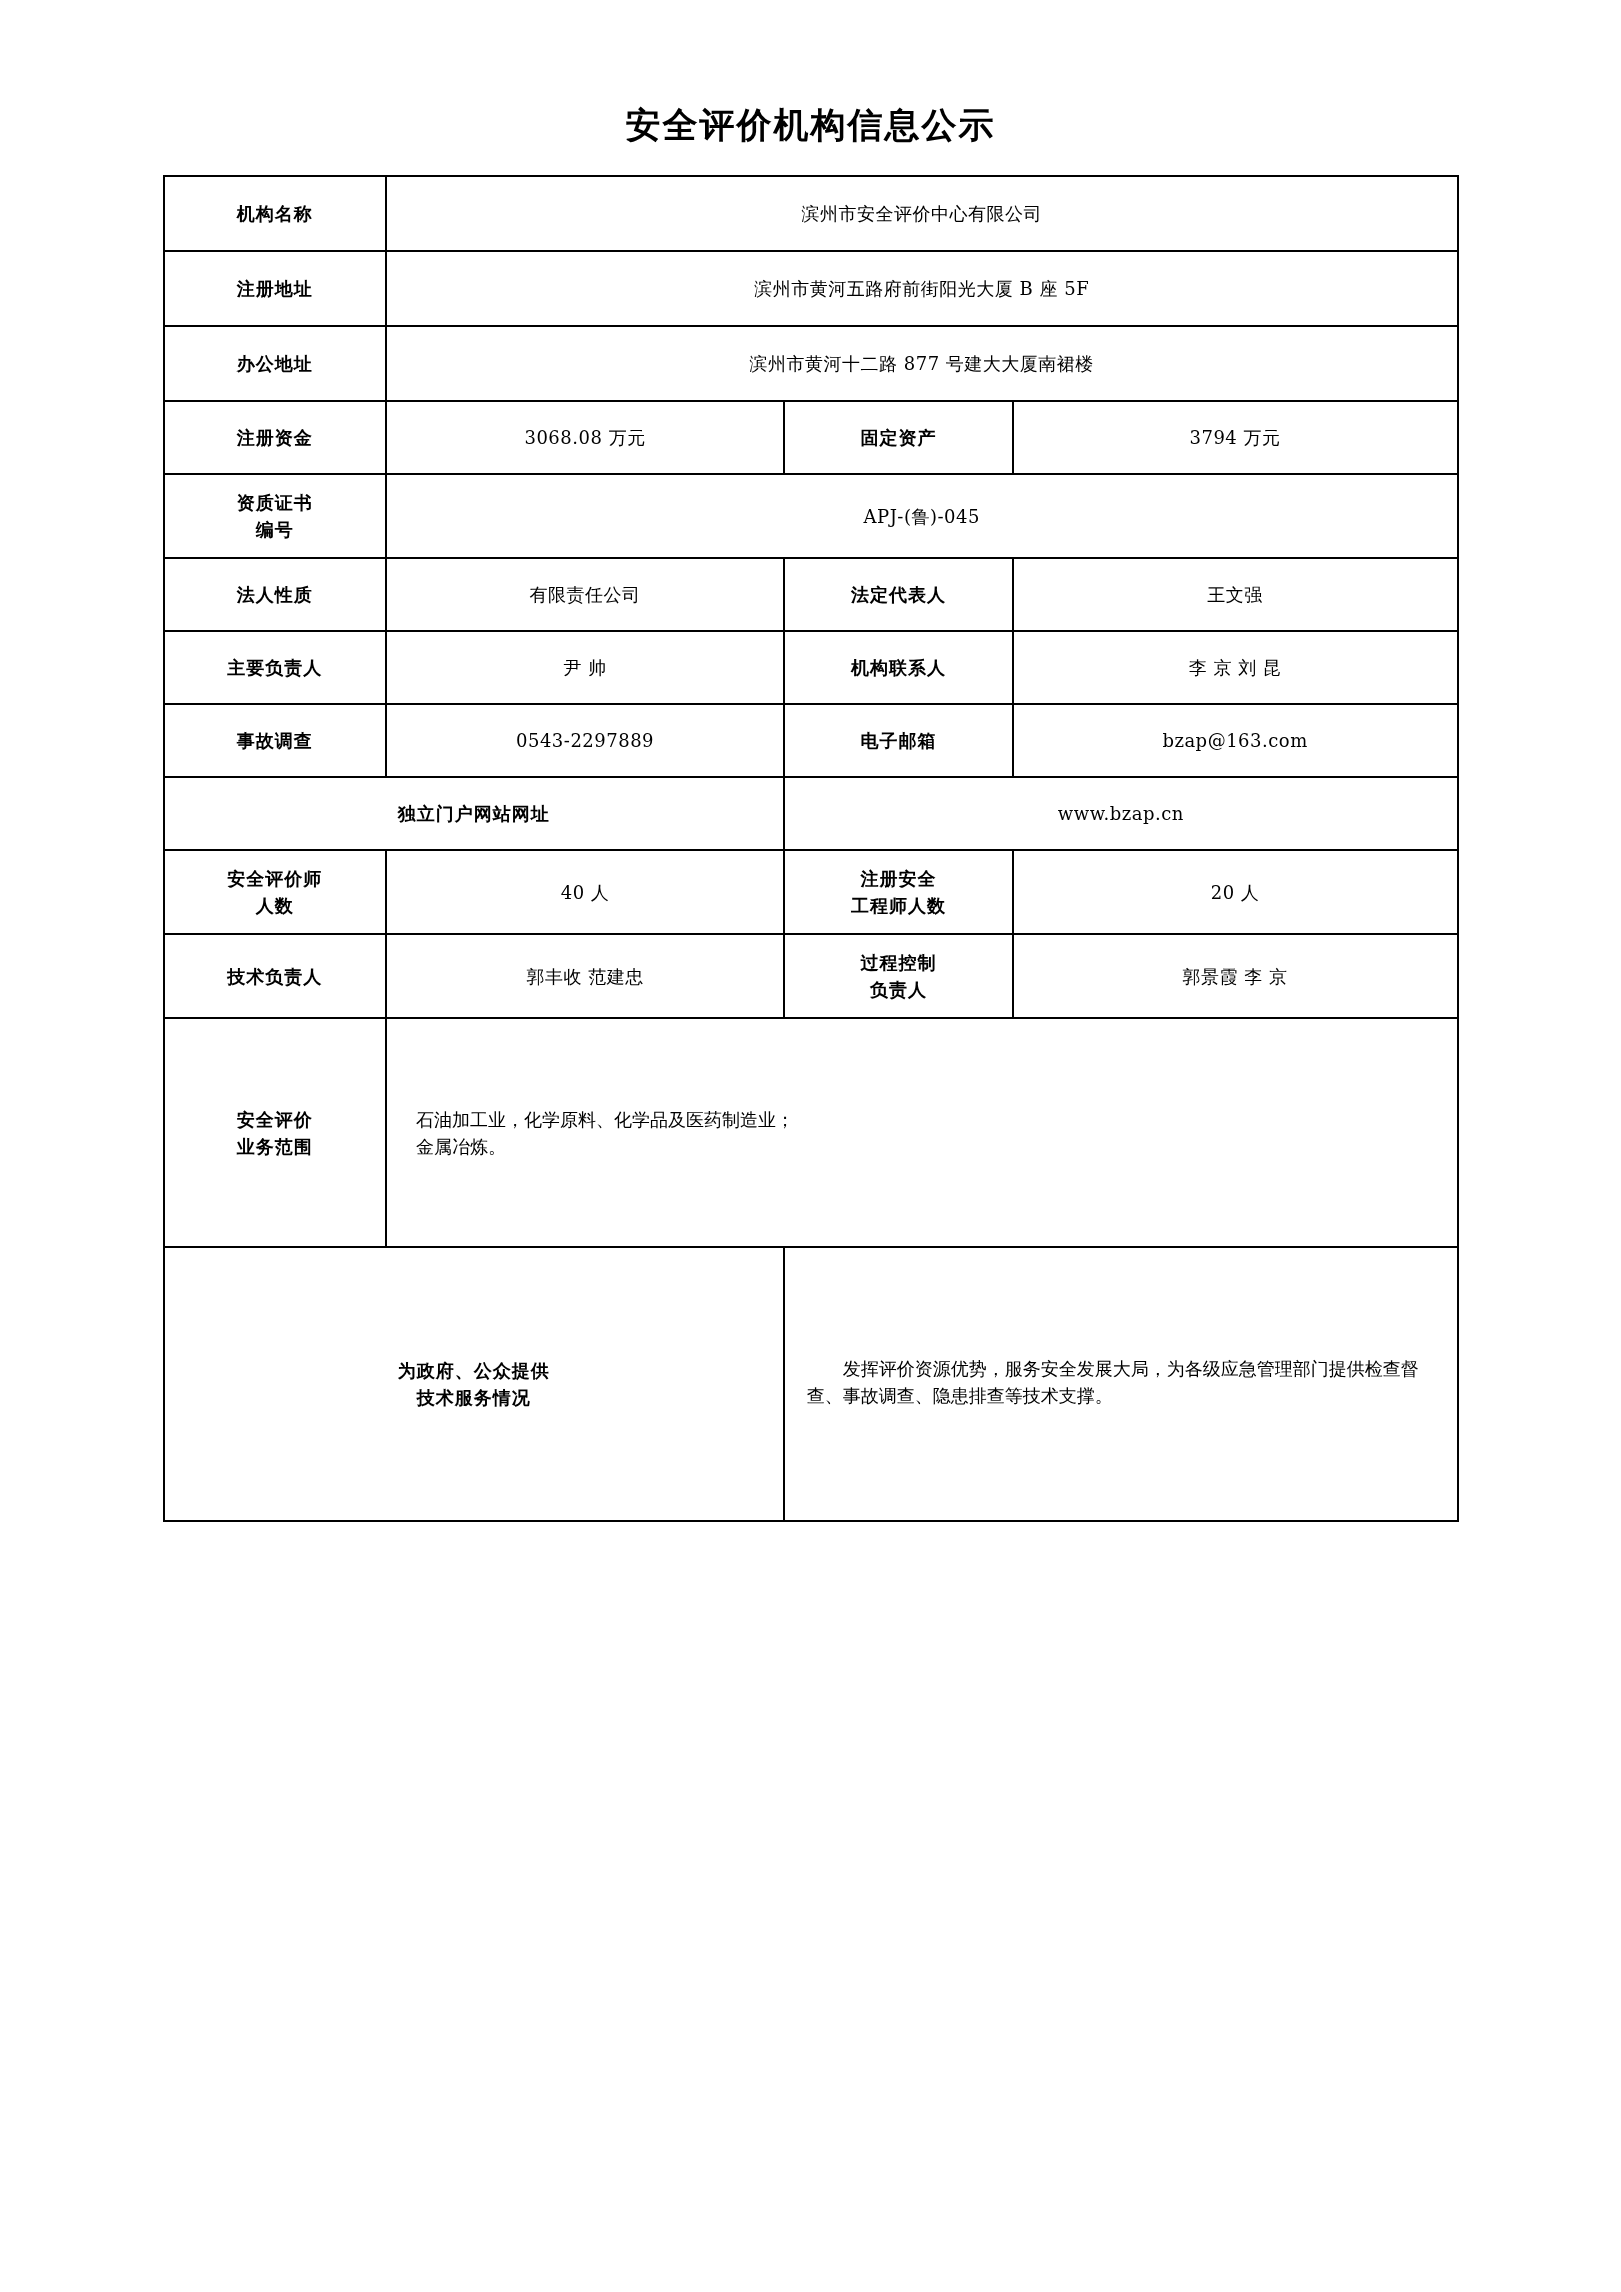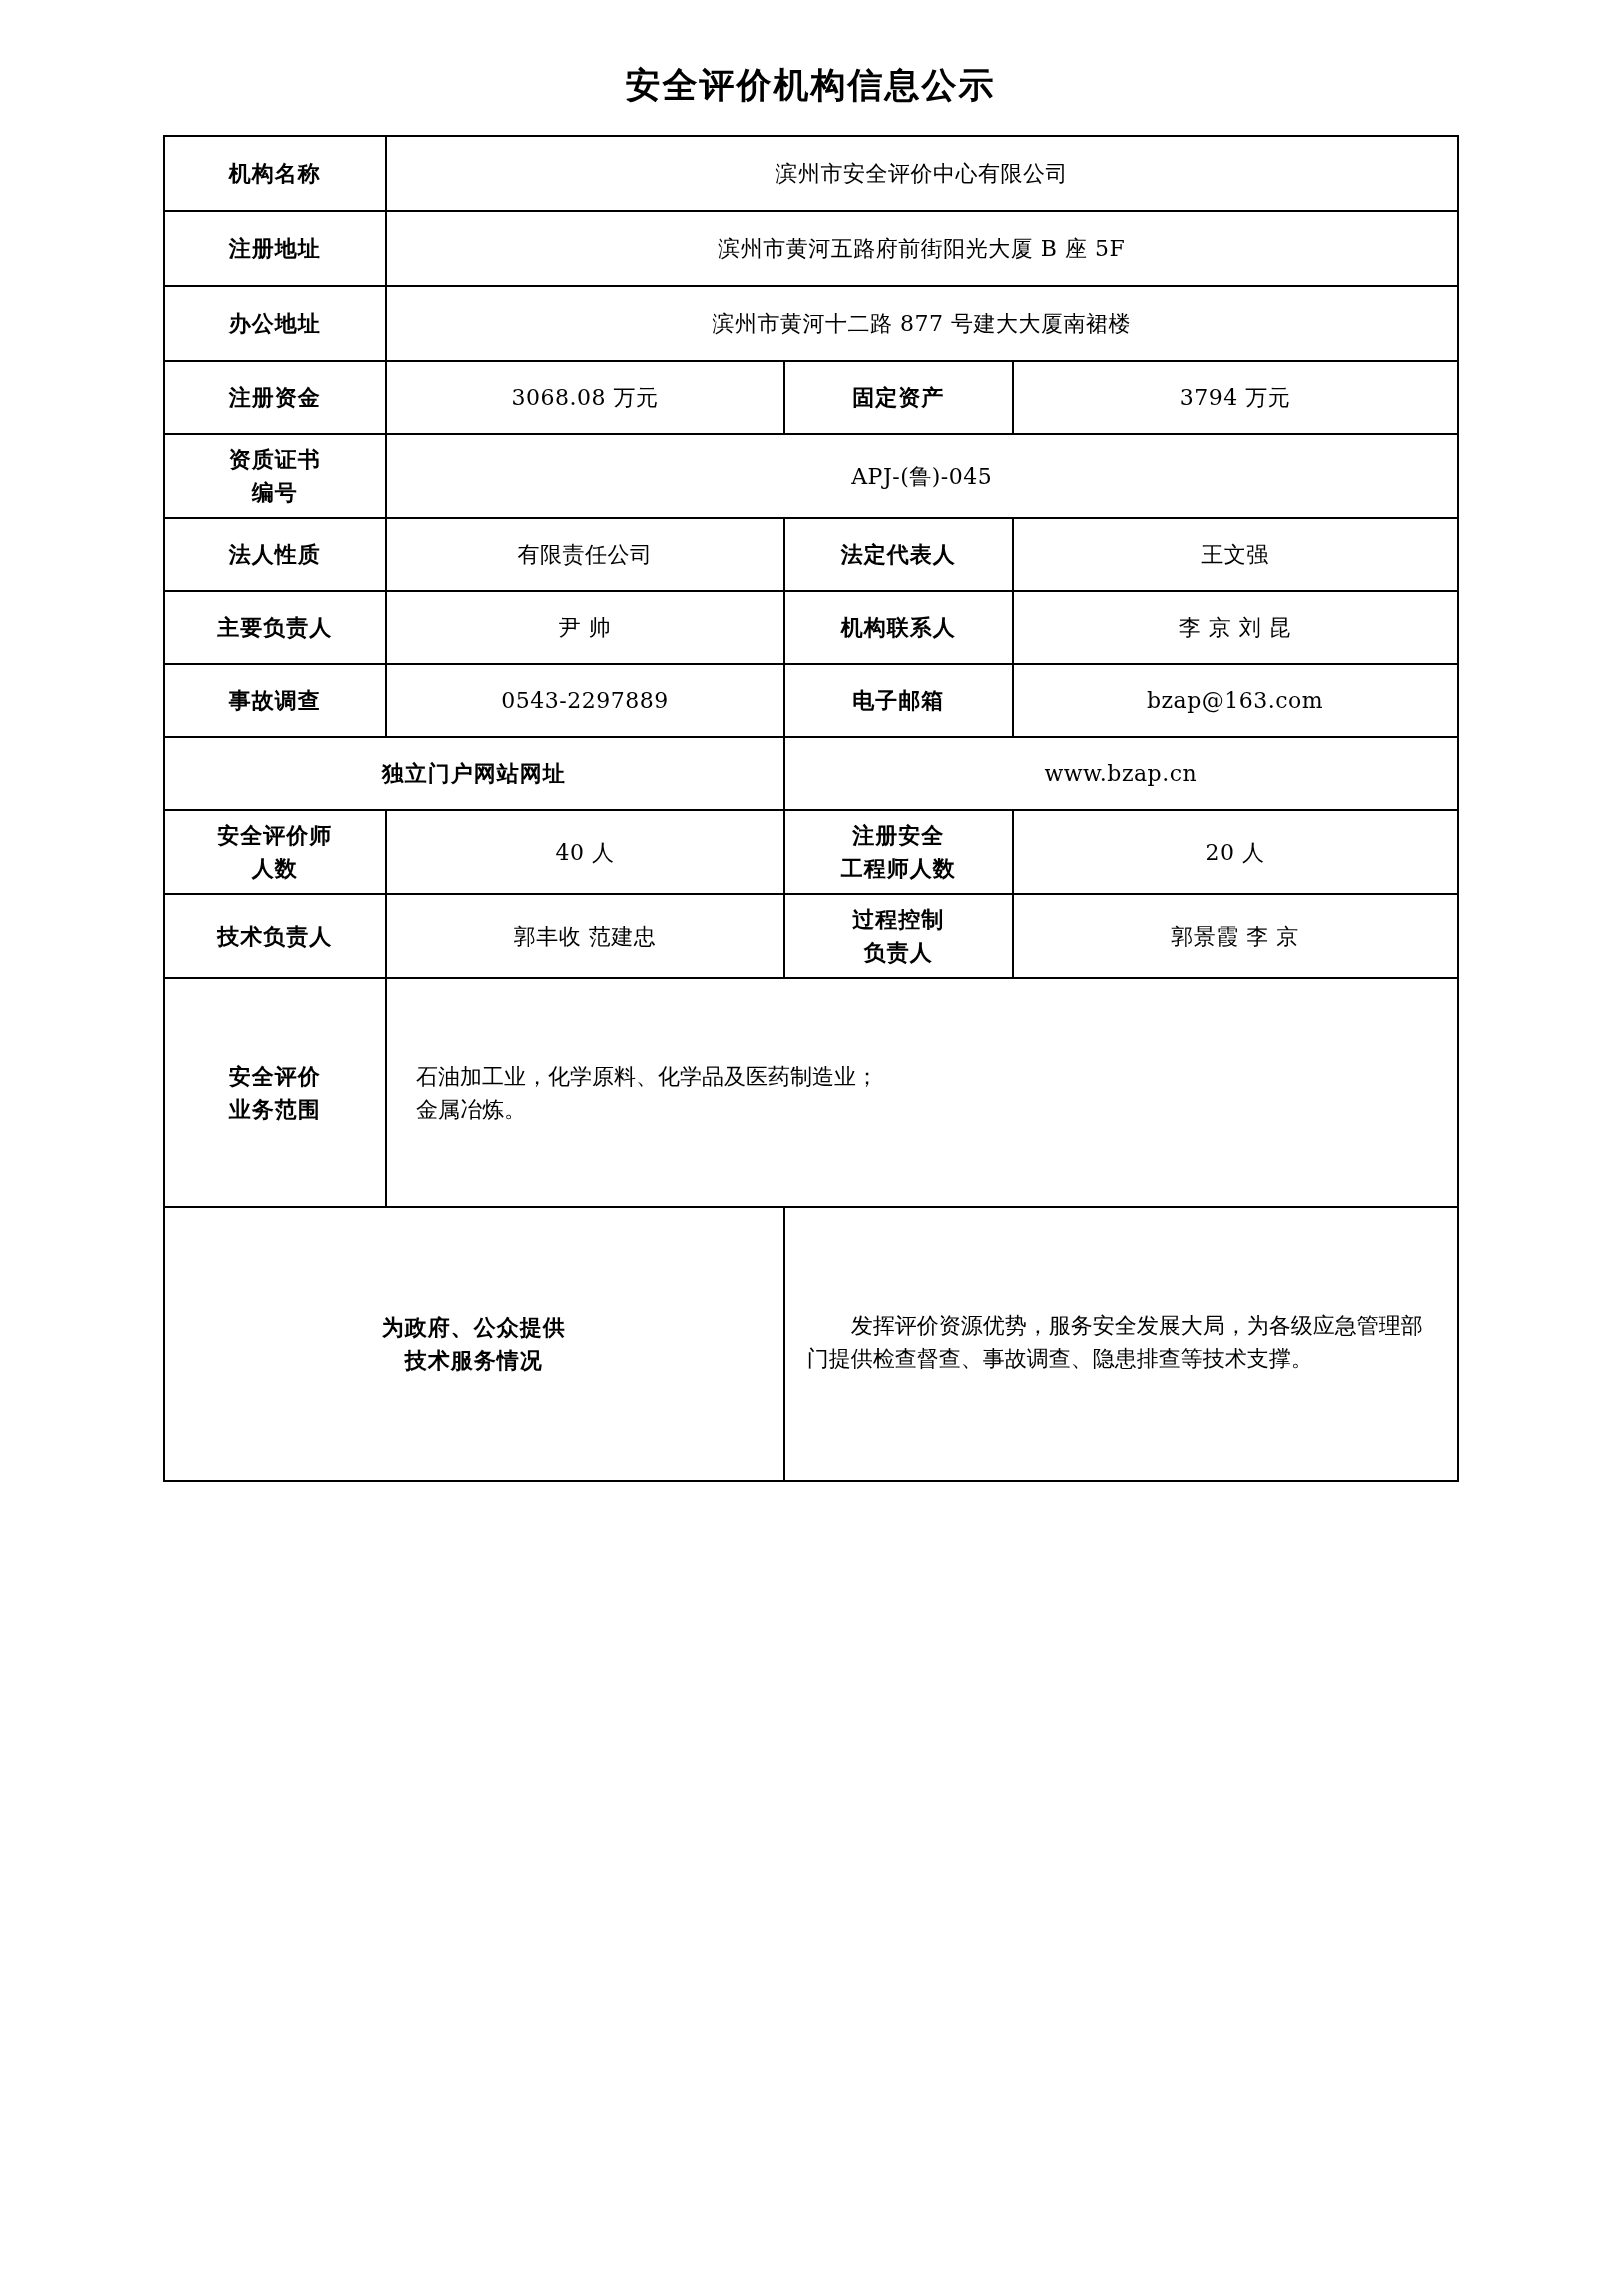--- a/index.html
+++ b/index.html
@@ -21,40 +21,40 @@
     box-sizing: border-box;
     padding: 0;
   }
   .doc-title {
     text-align: center;
     font-family: "DejaVu Sans", "Liberation Sans", sans-serif;
     font-weight: bold;
     font-size: 35px;
     letter-spacing: 2px;
     margin: 0;
-    padding-top: 64px;
+    padding-top: 104px;
     padding-bottom: 0;
     line-height: 1.2;
   }
   .table-wrap {
     margin: 0 auto;
     padding-top: 29px;
     width: 1296px;
   }
   table.info {
     border-collapse: collapse;
     width: 1296px;
     table-layout: fixed;
     border: 2.9px solid #000;
   }
   table.info td {
     border: 2px solid #000;
     padding: 0 9.8px;
     vertical-align: middle;
-    font-size: 22px;
+    font-size: 18px;
     line-height: 1.5;
   }
   .lbl {
     font-weight: bold;
     text-align: center;
     font-size: 23.5px;
     letter-spacing: 1px;
   }
   .val {
     text-align: center;

